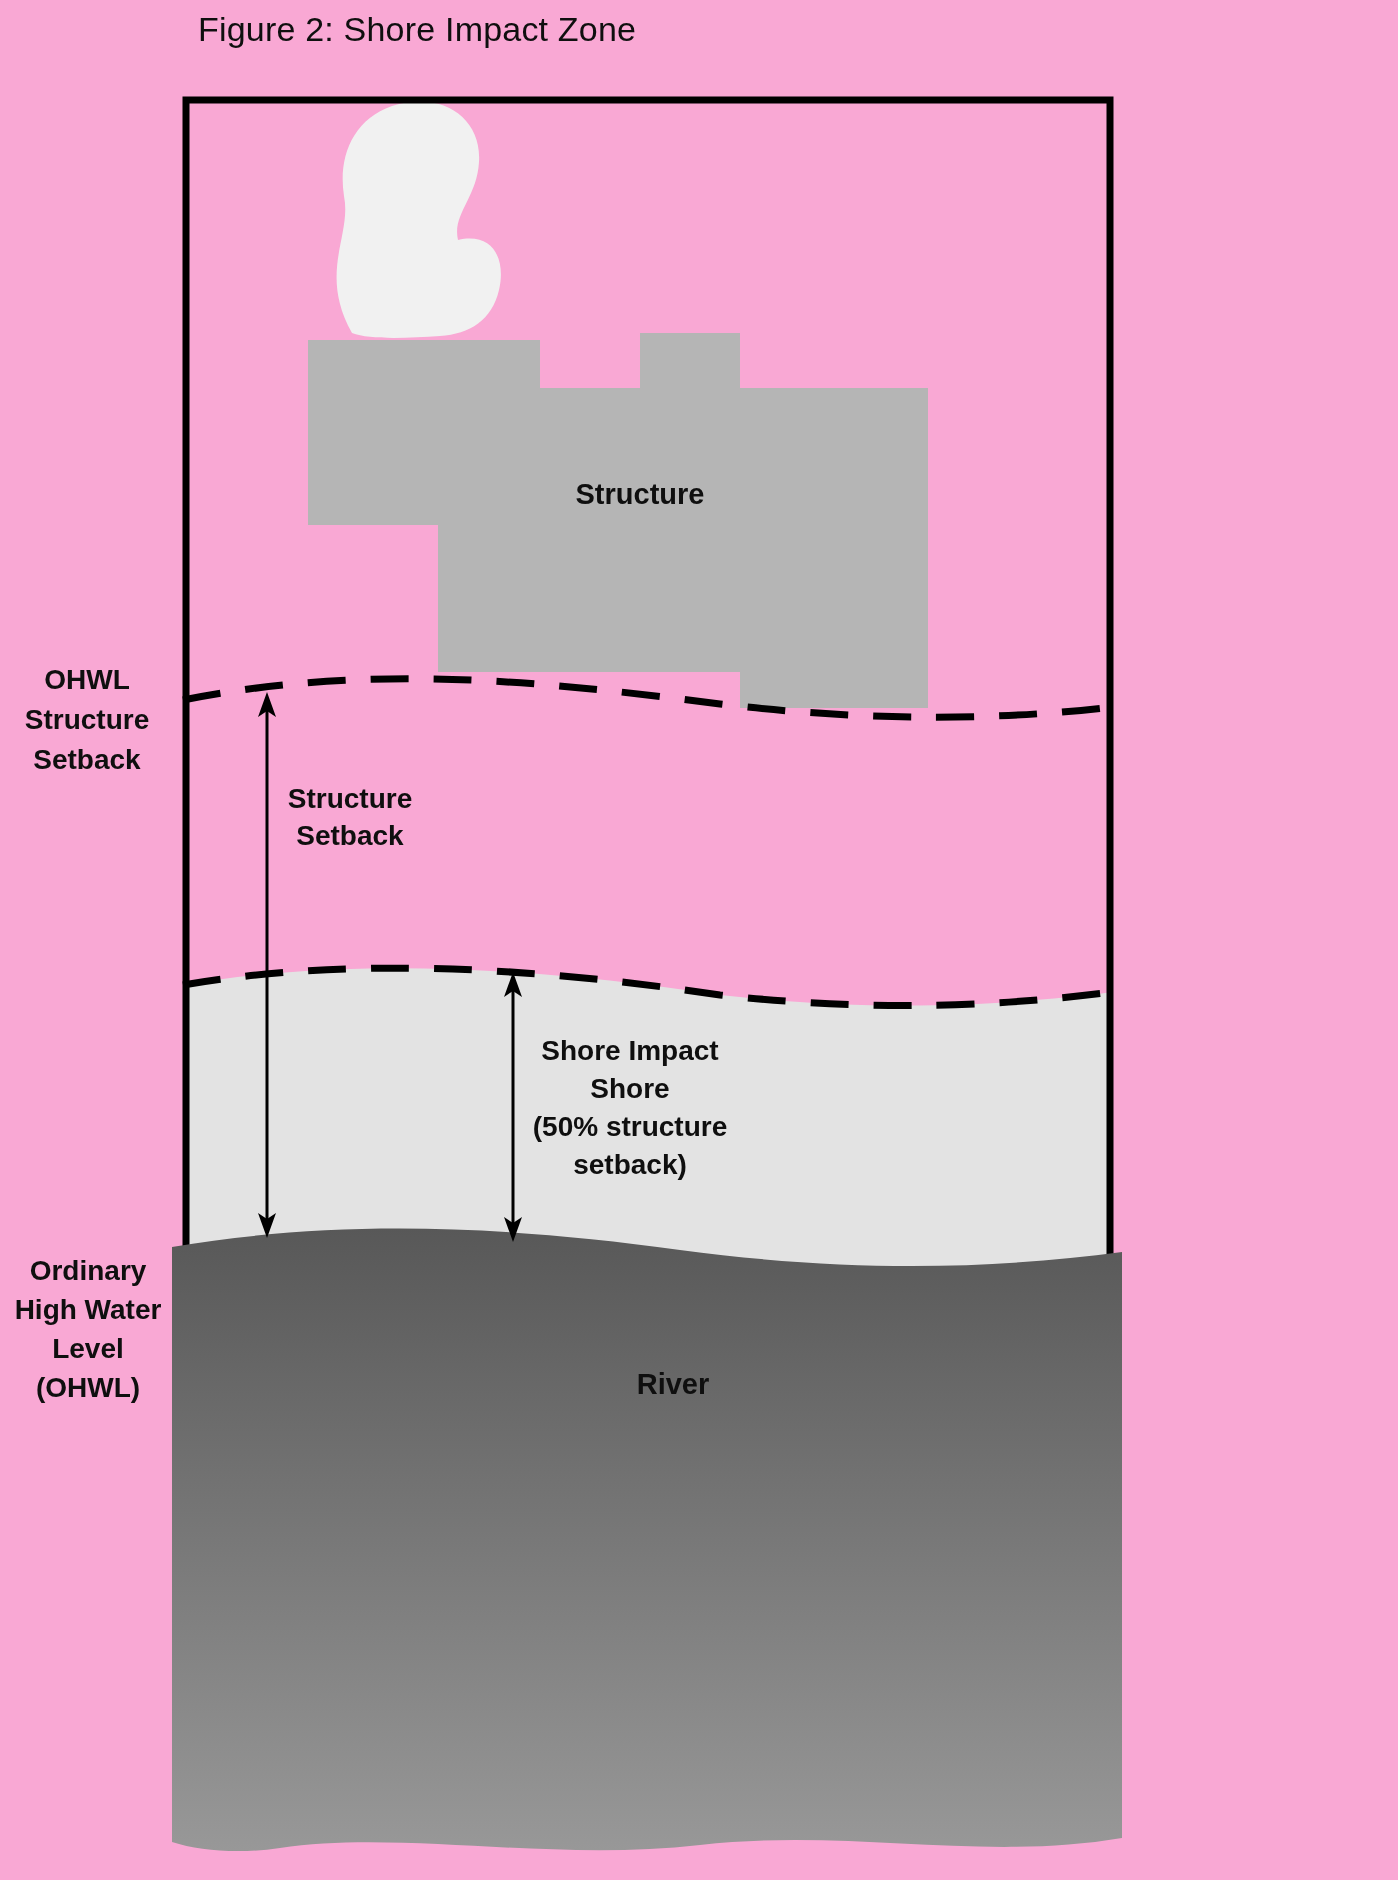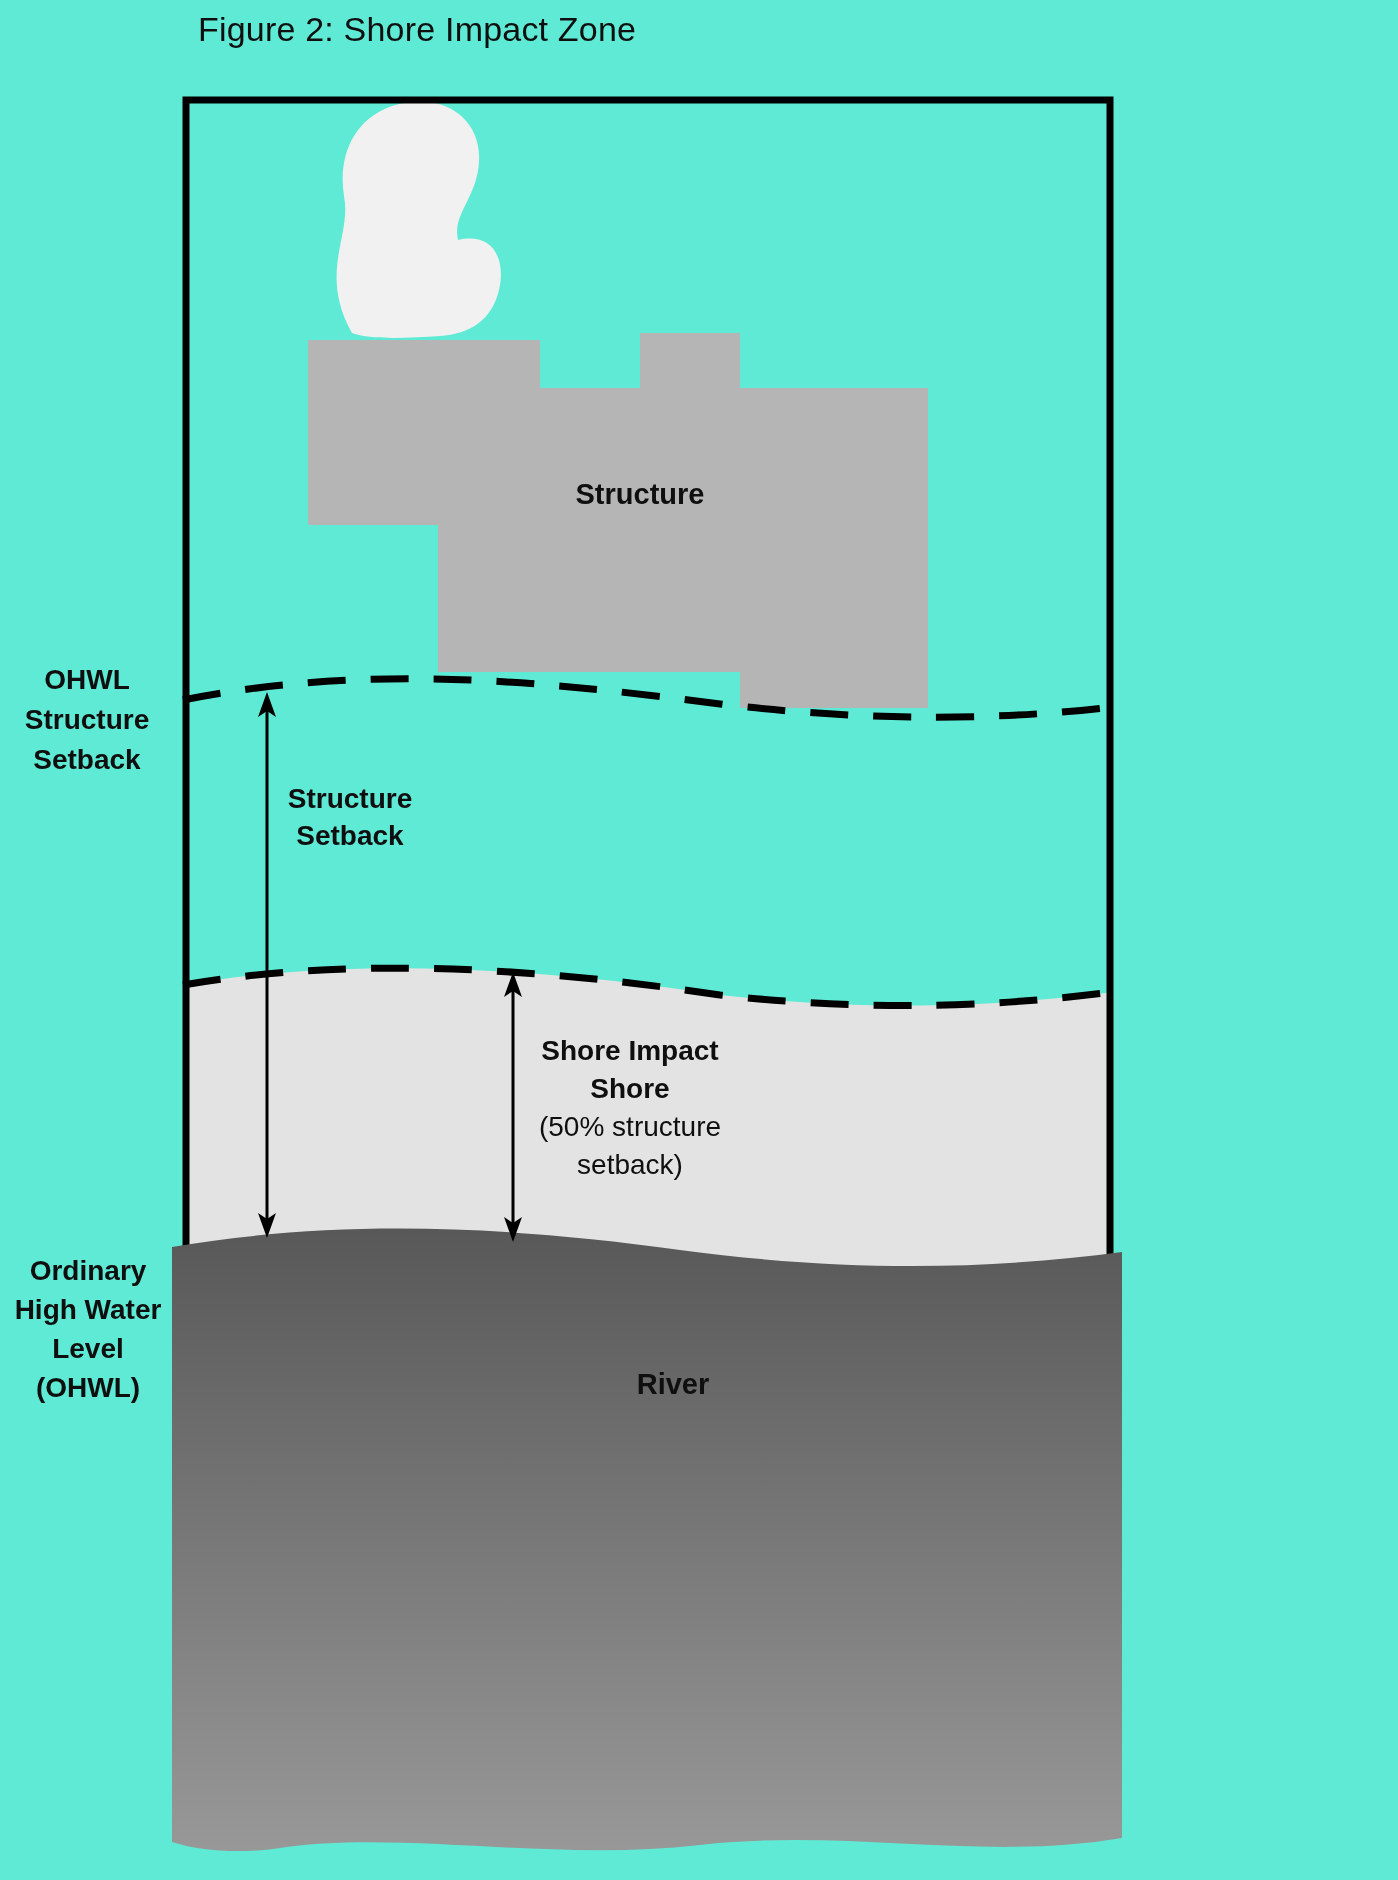--- a/index.html
+++ b/index.html
@@ -5,21 +5,21 @@
   html, body {
     margin: 0;
     padding: 0;
     background: #ffffff;
     font-family: "Liberation Sans", sans-serif;
   }
   #canvas {
     position: relative;
     width: 1398px;
     height: 1880px;
-    background: #5eead4;
+    background: #f9a8d4;
     overflow: hidden;
   }
   svg.diagram-svg {
     position: absolute;
     left: 0;
     top: 0;
   }
   .lbl {
     position: absolute;
     color: #0f0f0f;
@@ -57,21 +57,21 @@
     font-weight: 700;
     line-height: 37px;
   }
   .shore-impact-label {
     left: 470px;
     top: 1032px;
     width: 320px;
     font-size: 28px;
     line-height: 38px;
   }
-  .shore-impact-label .sub { font-weight: 400; }
+  .shore-impact-label .sub { font-weight: 700; }
   .ohwl-label {
     left: 0px;
     top: 1251px;
     width: 176px;
     font-size: 28px;
     font-weight: 700;
     line-height: 39px;
   }
   .river-label {
     left: 548px;

